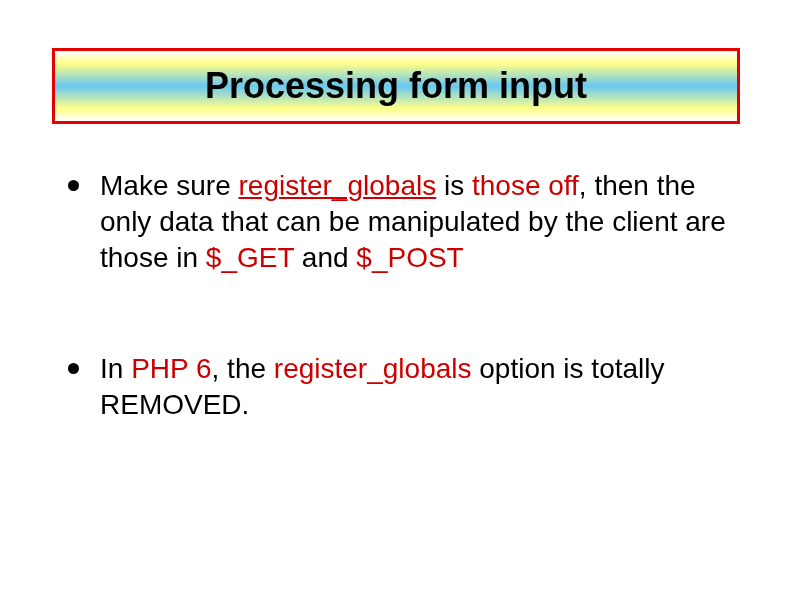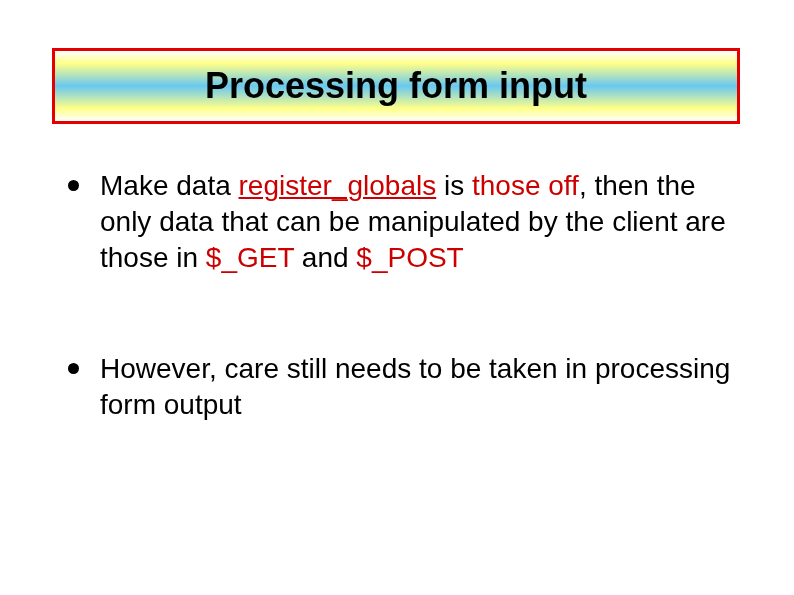--- a/index.html
+++ b/index.html
@@ -91,26 +91,26 @@
 <div class="slide">
 
   <div class="title-bar">
     <span class="title-text">Processing form input</span>
   </div>
 
   <div class="content">
     <ul class="bullets">
 
       <li>
-        <span>Make data </span><span class="emph under">register_globals</span><span> is </span><span class="emph">those off</span><span>, then the only data that can be manipulated by the client are those in </span><span class="emph">$_GET</span><span> and </span><span class="emph">$_POST</span>
+        <span>Make sure </span><span class="emph under">register_globals</span><span> is </span><span class="emph">those off</span><span>, then the only data that can be manipulated by the client are those in </span><span class="emph">$_GET</span><span> and </span><span class="emph">$_POST</span>
       </li>
 
       <li class="gap"></li>
 
+      <li>
+        <span>In </span><span class="emph">PHP 6</span><span>, the </span><span class="emph">register_globals</span><span> option is totally REMOVED.</span>
+      </li>
 
-      <li>
-        <span>However, care still needs to be taken in processing form output</span>
-      </li>
 
     </ul>
   </div>
 
 </div>
 
 </body></html>

